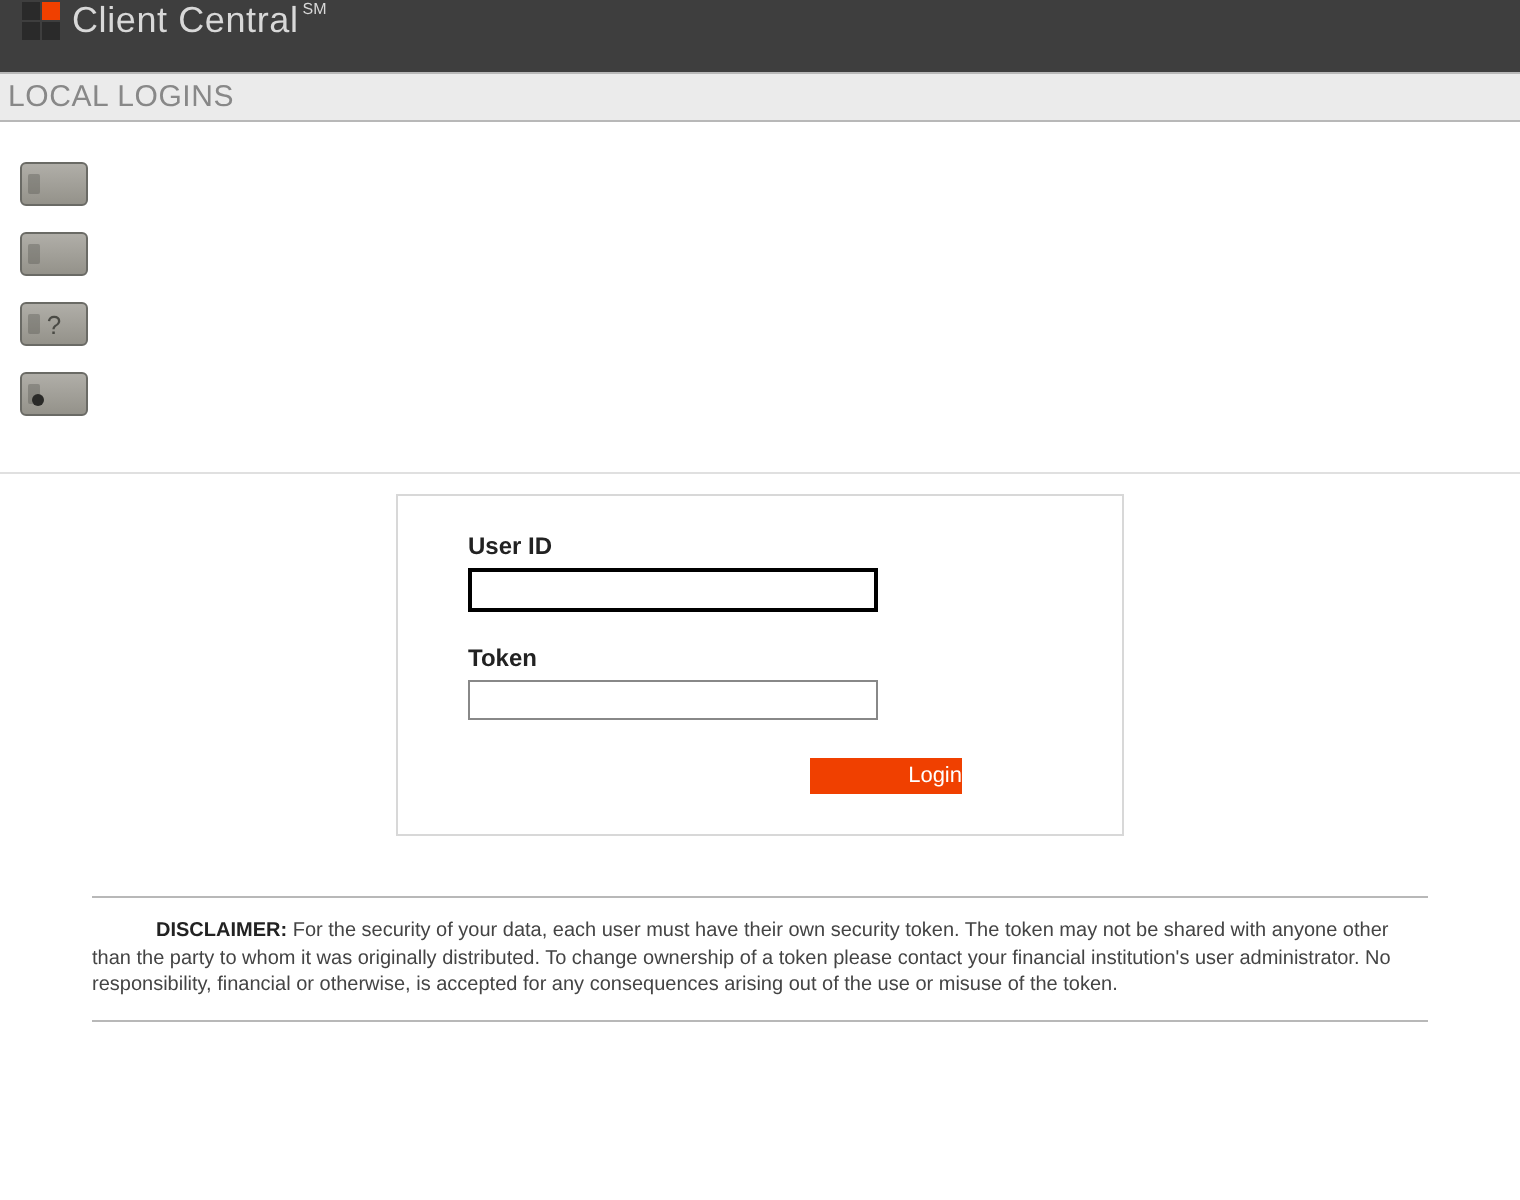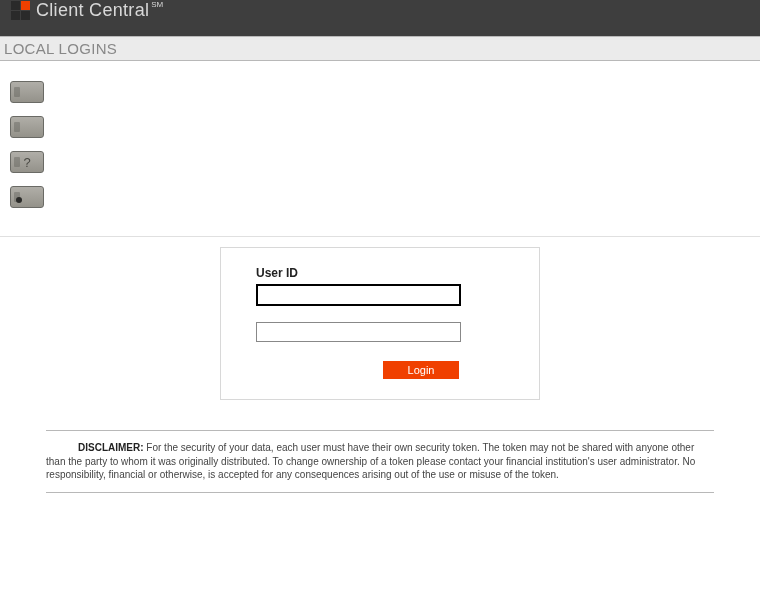--- a/index.html
+++ b/index.html
@@ -97,21 +97,21 @@
       height: 6px;
       background: #2a2a28;
       border-radius: 50%;
     }
     .login-wrapper {
       display: flex;
       justify-content: center;
       padding: 10px 0 30px 0;
     }
     .login-box {
-      width: 320px;
+      width: 364px;
       border: 1px solid #d8d8d8;
       padding: 18px 35px 20px 35px;
       background: #fff;
     }
     .field-label {
       font-size: 12px;
       font-weight: bold;
       color: #222;
       margin-bottom: 4px;
       display: block;
@@ -138,20 +138,21 @@
       padding-right: 45px;
     }
     .login-btn {
       background: #f04000;
       color: #fff;
       border: none;
       width: 76px;
       height: 18px;
       font-size: 11px;
       cursor: pointer;
+      text-align: right;
     }
     .disclaimer-wrap {
       padding: 0 46px;
     }
     .hr-line {
       border: none;
       border-top: 1px solid #b8b8b8;
       margin: 0;
     }
     .disclaimer-text {
@@ -187,20 +188,21 @@
   <div class="card-icon"></div>
   <div class="card-icon"></div>
   <div class="card-icon card-help"></div>
   <div class="card-icon card-pass"></div>
 </div>
 
 <div class="login-wrapper">
   <div class="login-box">
     <label class="field-label">User ID</label>
     <input type="text" class="input-user" value="" style="">
+    <label class="field-label">Token</label>
     <input type="password" class="input-token" value="" style="">
     <div class="login-btn-row">
       <button class="login-btn">Login</button>
     </div>
   </div>
 </div>
 
 <div class="disclaimer-wrap">
   <hr class="hr-line">
   <p class="disclaimer-text">

